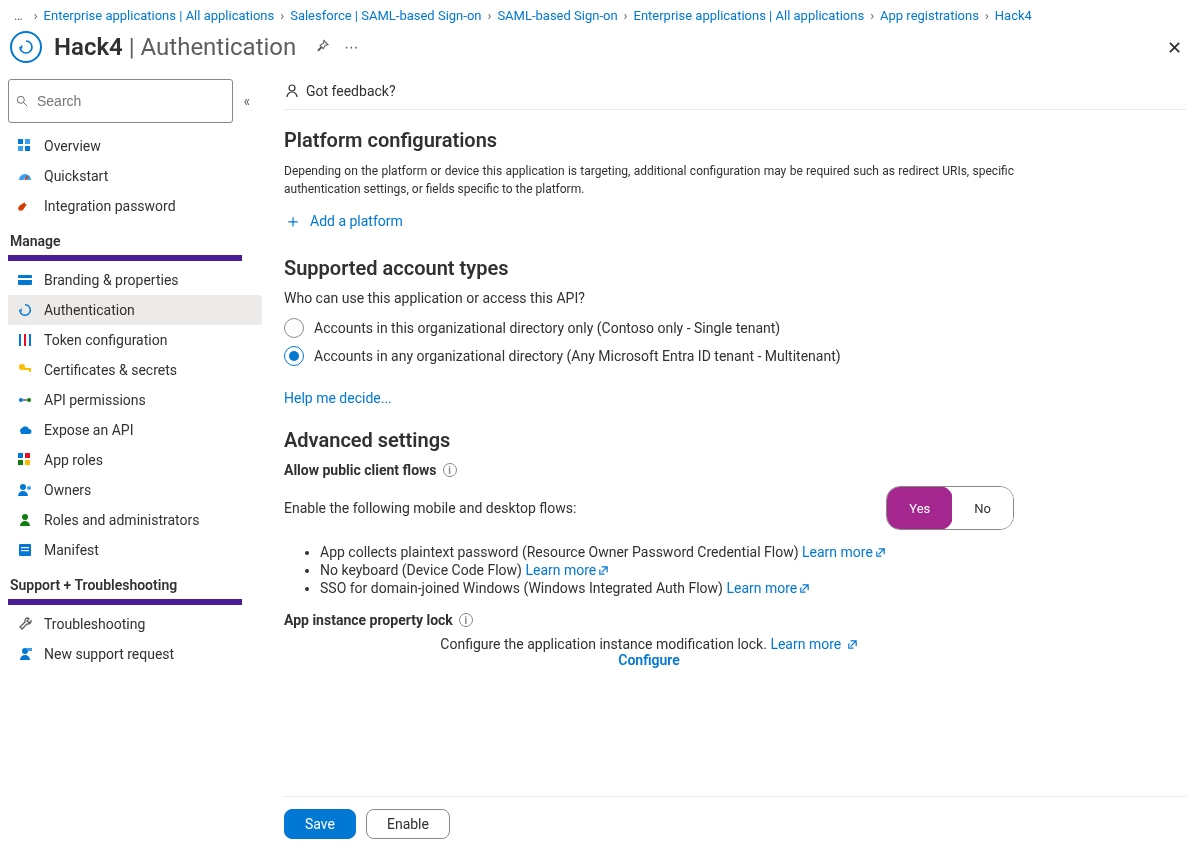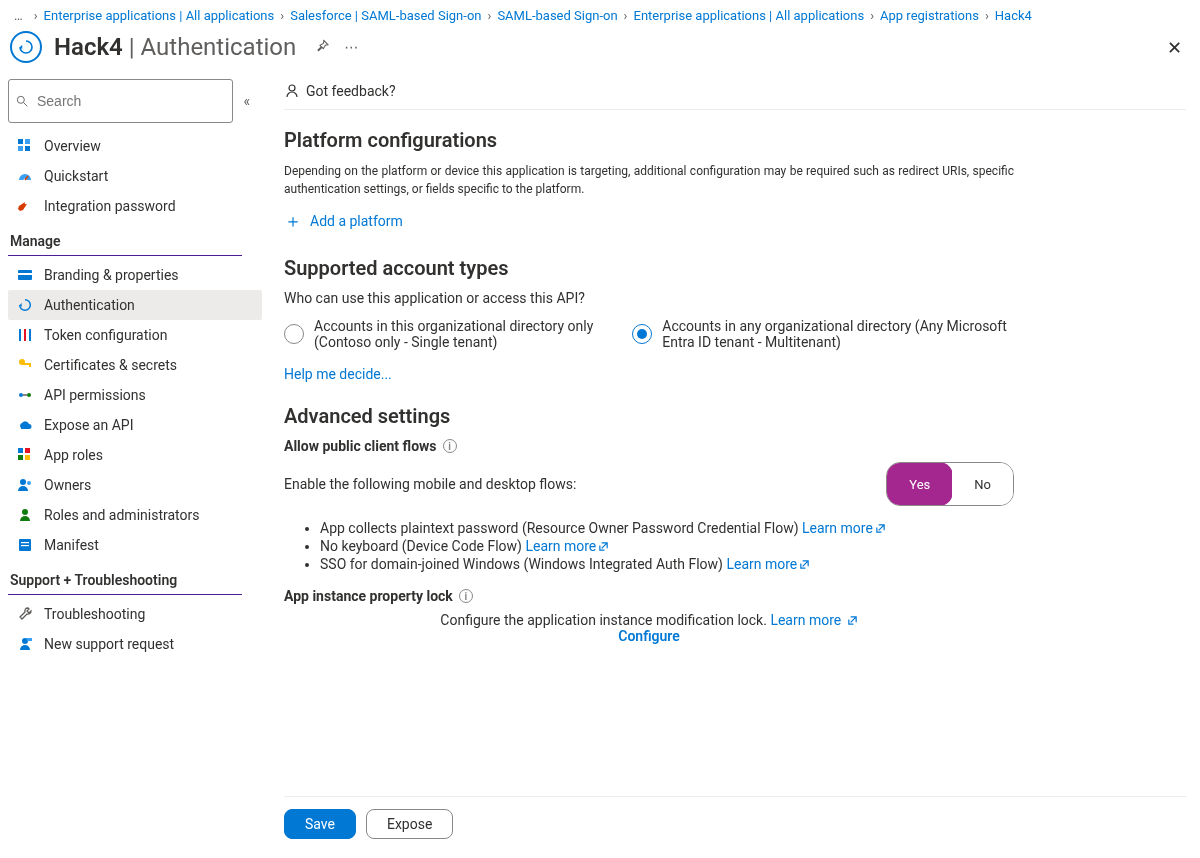--- a/index.html
+++ b/index.html
@@ -97,21 +97,21 @@
     font-size: 14px;
     color: #323130;
   }
   .nav-item.selected { background: #edebe9; font-weight: 400; }
   .nav-item .icon { width: 18px; height: 18px; flex-shrink:0; display:flex; align-items:center; justify-content:center; }
   .nav-section {
     font-size: 14px;
     font-weight: 600;
     padding: 12px 8px 6px 2px;
     color: #323130;
-    border-bottom: 1px solid #4c1d95;
+    border-bottom: 6px solid #4c1d95;
     margin-right: 20px;
     margin-bottom:4px;
   }
 
   
   .main {
     flex: 1;
     padding: 4px 14px 0 22px;
     display: flex;
     flex-direction: column;
@@ -148,21 +148,21 @@
     text-align: justify;
     margin-bottom: 14px;
   }
   .add-link {
     display: inline-flex; align-items: center; gap: 8px;
     color: #0078d4; cursor: pointer; font-size: 14px;
     margin-bottom: 26px;
   }
   .add-link .plus { font-size: 18px; line-height: 1; }
   .subq { font-size: 14px; margin: 8px 0 12px 0; }
-  .radio-group { display: flex; flex-direction: row; gap: 8px; margin-bottom: 16px; }
+  .radio-group { display: flex; flex-direction: column; gap: 8px; margin-bottom: 24px; text-align: center; }
   .radio-item { display: flex; align-items: center; gap: 10px; cursor: pointer; }
   .radio-outer {
     width: 20px; height: 20px; border: 1px solid #8a8886; border-radius: 50%;
     display: flex; align-items: center; justify-content: center; flex-shrink:0;
   }
   .radio-item.checked .radio-outer { border-color: #0078d4; }
   .radio-inner { width: 10px; height: 10px; border-radius: 50%; background: transparent;}
   .radio-item.checked .radio-inner { background: #0078d4; }
   .help-link { color:#0078d4; cursor:pointer; font-size:14px; display:inline-block; margin-bottom: 22px;}
   h3.sub { font-size: 14px; font-weight: 700; margin: 10px 0 8px 0; display:flex; align-items:center; gap:6px;}
@@ -491,16 +491,16 @@
                     <path d="M2 5v5h5" stroke="#0078d4" stroke-width="1.3" fill="none"></path>
                   </svg></span></a>
         </span>
         <span class="cfg-action">Configure</span>
       </div>
       </div>
     </div>
 
     <div class="footer">
       <div class="btn primary">Save</div>
-      <div class="btn secondary">Expose</div>
+      <div class="btn secondary">Enable</div>
     </div>
   </div>
 </div>
 
 </body></html>

